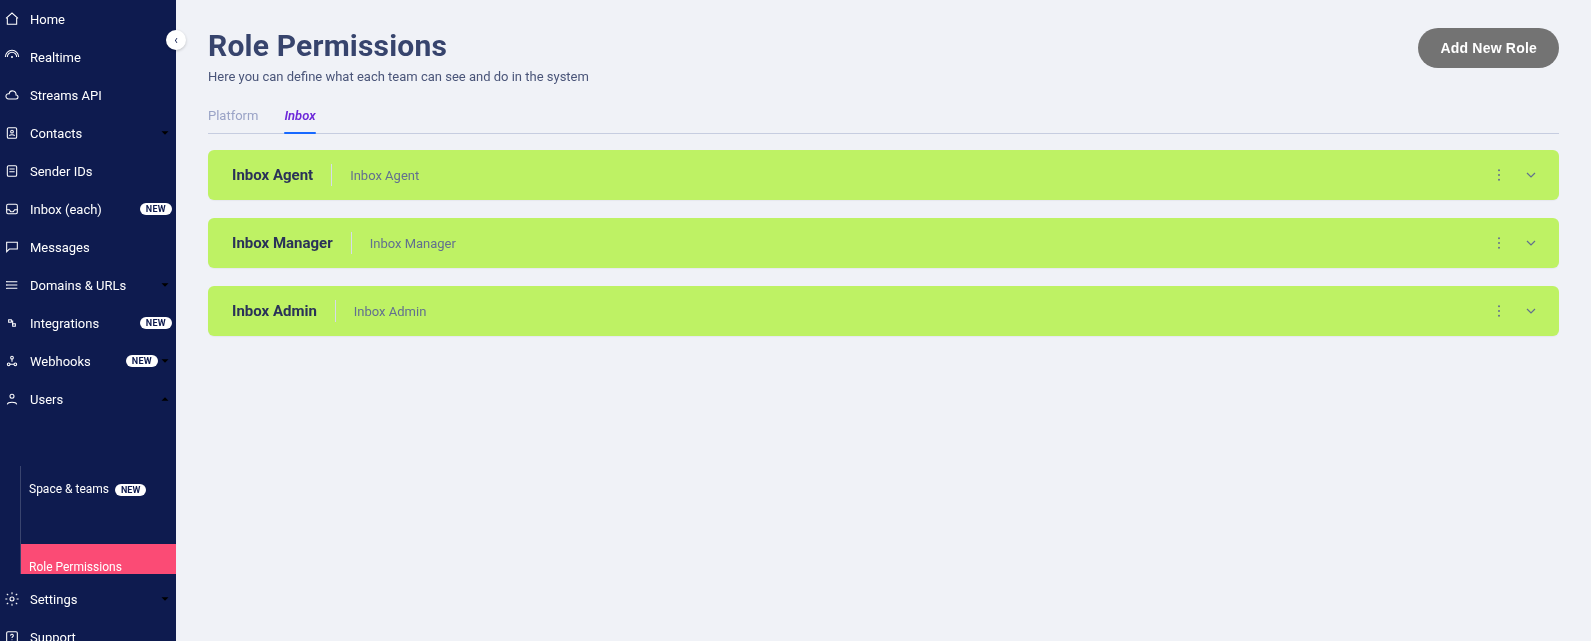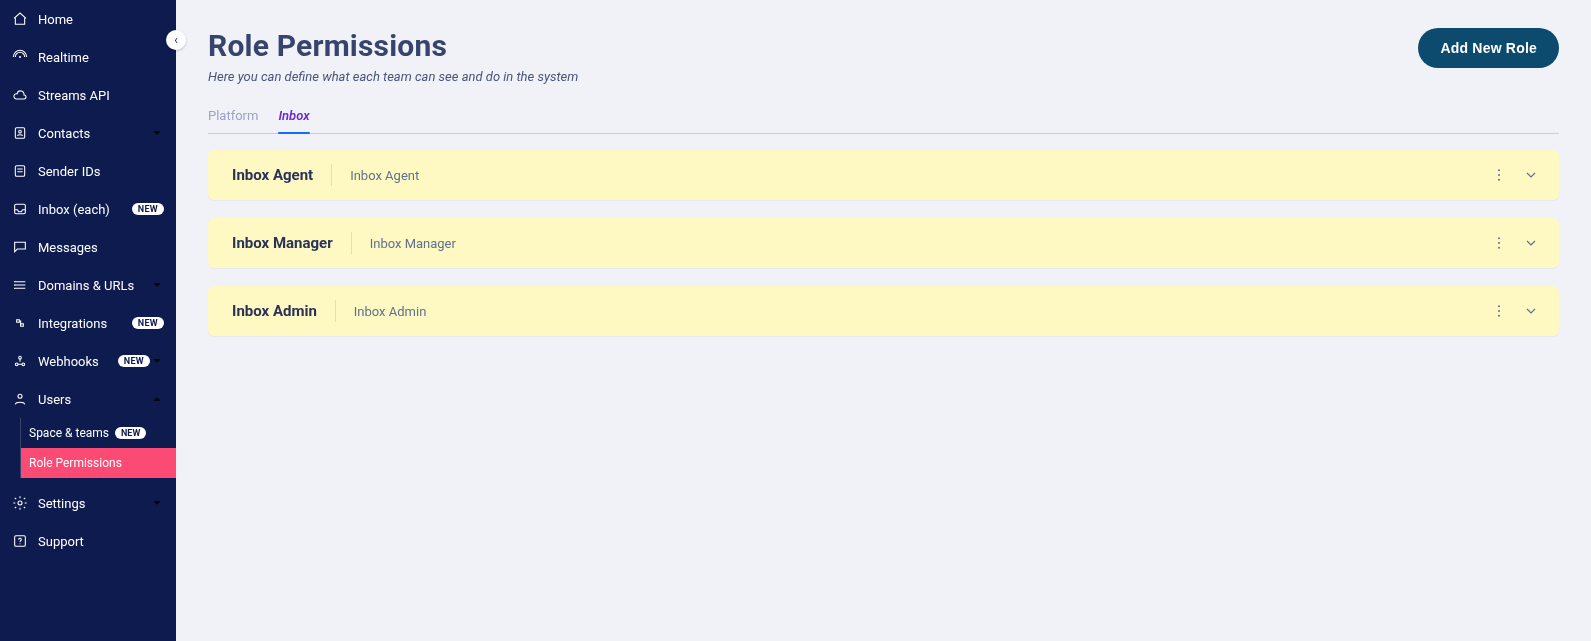--- a/index.html
+++ b/index.html
@@ -38,21 +38,21 @@
     color:#0e1b4f;
     font-size:12px;
     box-shadow:0 1px 3px rgba(0,0,0,0.2);
     cursor:pointer;
     z-index:2;
   }
   .nav { list-style:none; margin:0; padding:0; }
   .nav-item {
     display:flex;
     align-items:center;
-    padding:0 12px;
+    padding:0 4px;
     height:38px;
     cursor:pointer;
     font-size:13px;
     color:#ffffff;
     position:relative;
   }
   .nav-item .icon { width:16px; height:16px; margin-right:10px; display:flex; align-items:center; justify-content:center; }
   .nav-item .label { flex:1; white-space:nowrap; }
   .nav-item .badge {
     background:#ffffff;
@@ -70,26 +70,27 @@
     color:#9aa3c6;
   }
   .subnav {
     list-style:none;
     margin:0 0 6px 0;
     padding:0;
     border-left:1px solid rgba(255,255,255,0.18);
     margin-left:20px;
   }
   .sub-item {
-    display:flex; align-items:center;
+    display:flex; align-items:flex-end;
     padding:0 10px 0 8px;
     height:30px;
     font-size:12px;
     cursor:pointer;
     color:#ffffff;
+    margin-top:48px;
   }
   .sub-item.active { background:#fb4b75; }
   .sub-item .badge {
     background:#ffffff; color:#0e1b4f;
     font-size:9px; font-weight:700;
     border-radius:10px; padding:1px 6px; margin-left:6px;
   }
 
   
   .icon svg { width:16px; height:16px; stroke:#ffffff; fill:none; stroke-width:1.6; }
@@ -98,52 +99,52 @@
   .main { flex:1; padding:28px 32px; overflow:auto; min-width:0; }
   .head { display:flex; align-items:flex-start; justify-content:space-between; }
   .head-left { flex:1; min-width:0; }
   .page-title {
     margin:0;
     font-size:30px;
     font-weight:700;
     color:#37446d;
     letter-spacing:0.2px;
   }
-  .page-sub { margin:6px 0 0 0; font-size:13px; color:#4a5579;font-style:italic; }
+  .page-sub { margin:6px 0 0 0; font-size:13px; color:#4a5579; }
   .add-btn {
-    background:#0c4a6e;
+    background:#737373;
     color:#ffffff;
     border:none;
     border-radius:22px;
     font-weight:700;
     font-size:14px;
     padding:0 22px;
     height:40px;
     cursor:pointer;
     letter-spacing:.2px;
   }
 
   .tabs {
     display:flex;
-    gap:20px;
+    gap:26px;
     margin-top:24px;
     border-bottom:1px solid #c6cde0;
     font-size:13px;
   }
   .tab { padding:0 0 10px 0; cursor:pointer; color:#9aa3c6; position:relative; }
   .tab.active { color:#6d28d9; font-weight:600;font-style:italic; }
   .tab.active::after {
     content:"";
     position:absolute; left:0; right:0; bottom:-1px;
     height:2px; background:#1769ff; border-radius:2px;
   }
 
   .role-list { margin-top:16px; display:flex; flex-direction:column; gap:18px; }
   .role-card {
-    background:#fef9c3;
+    background:#bef264;
     border-radius:6px;
     height:50px;
     display:flex;
     align-items:center;
     padding:0 20px 0 24px;
     box-shadow:0 1px 1px rgba(16,24,64,0.04);
   }
   .role-title { font-weight:700; color:#2a3258; font-size:15px; }
   .vdiv { width:1px; height:22px; background:#d6dbea; margin:0 18px; }
   .role-desc { color:#62708f; font-size:13px; flex:1; }

